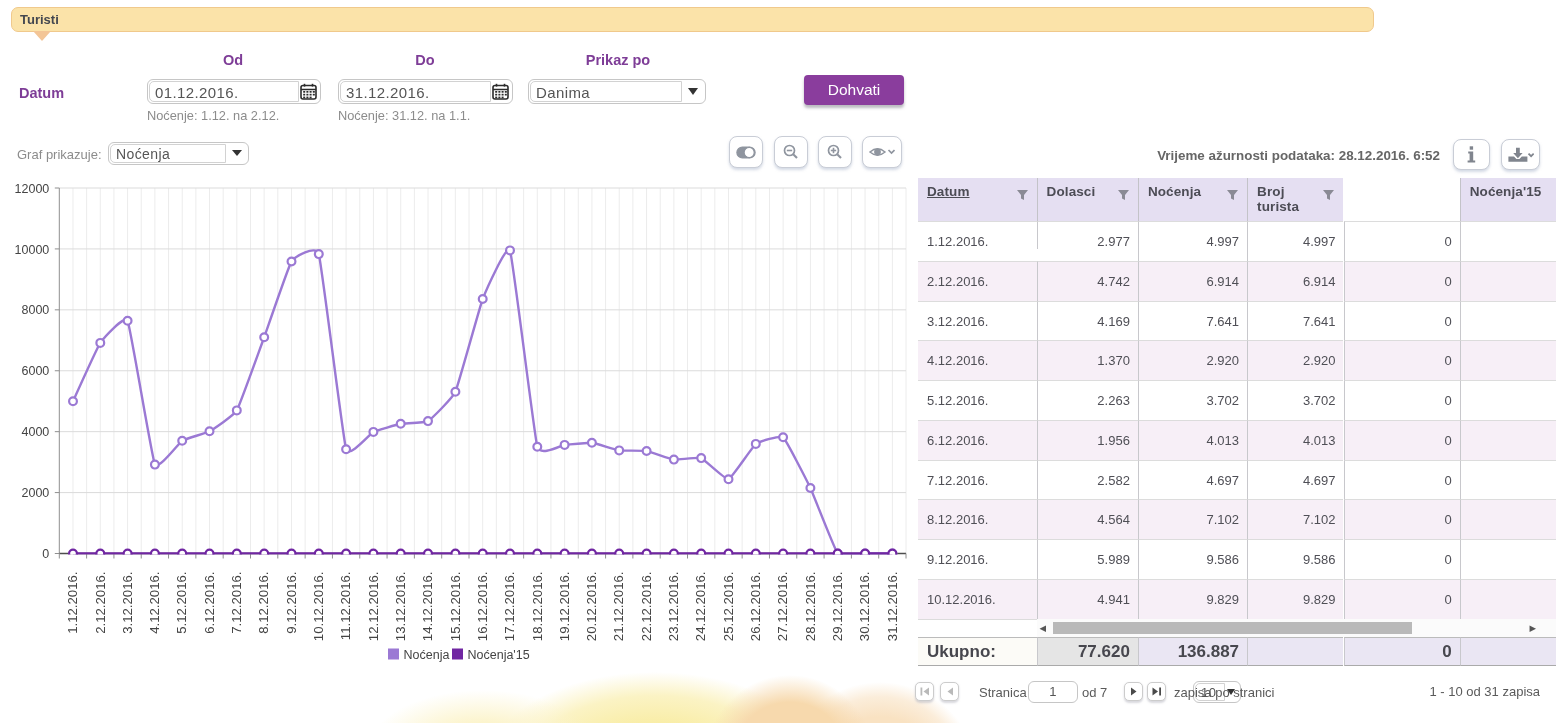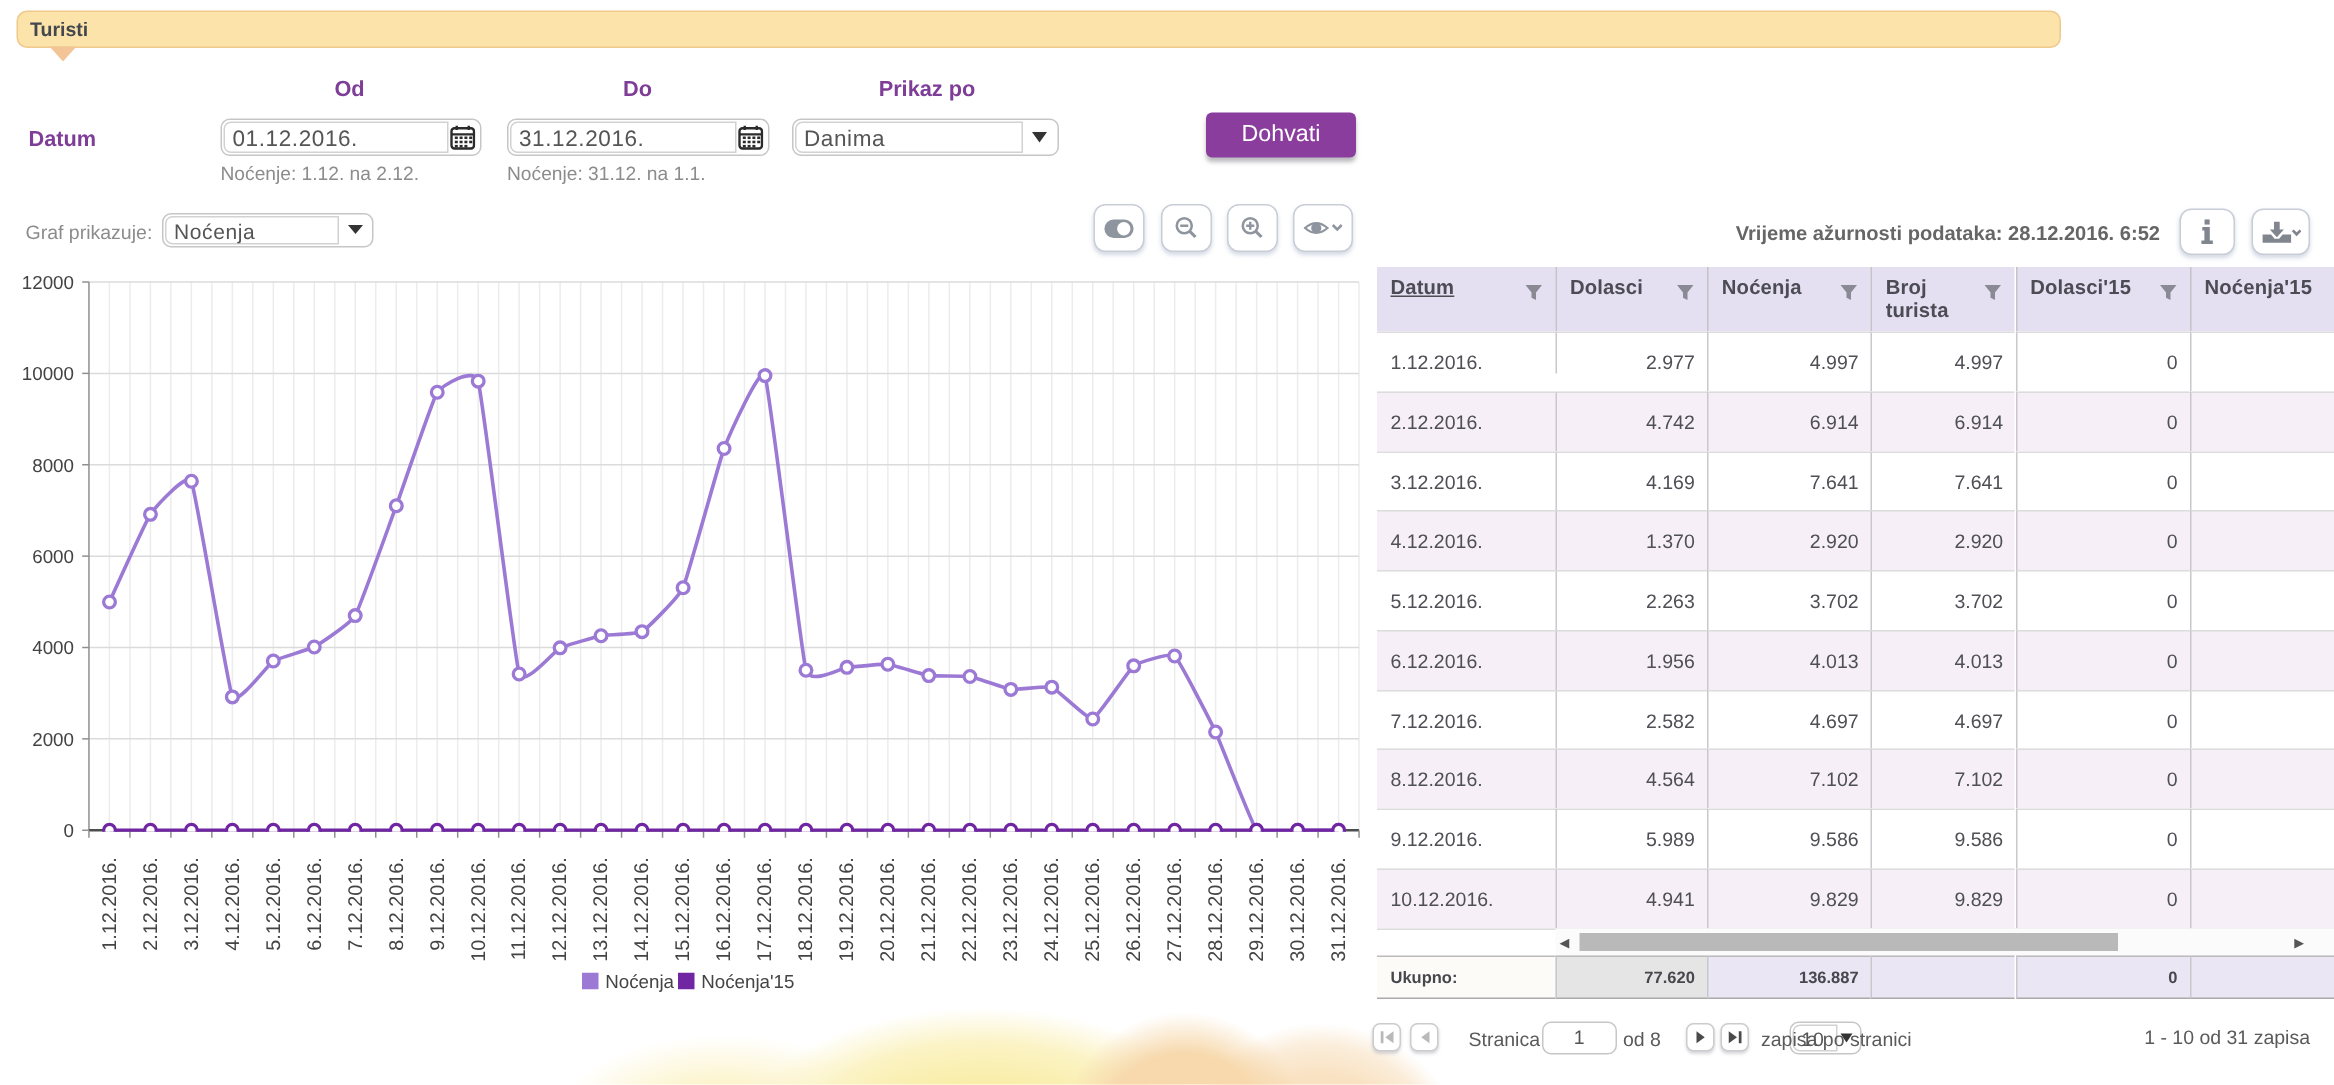--- a/index.html
+++ b/index.html
@@ -29,21 +29,21 @@
 .th { position:absolute; top:0; height:43px; background:#e5dff2; color:#4c4c55;
   font-weight:bold; font-size:13.5px; letter-spacing:0.1px; }
 .tht { padding:6px 0 0 9px; line-height:15px; }
 .th .u { text-decoration:underline; }
 .td { position:absolute; color:#4f4f56; line-height:39.75px; border-top:1px solid #dcdcdc; }
 .sbar { position:absolute; left:118.6px; width:519.4px; height:18px;
   background:#fbfbfb; }
 .sarr { position:absolute; top:4px; font-size:8.5px; color:#555; }
 .sthumb { position:absolute; left:16px; top:3px; width:359px; height:12px; background:#b9b9b9; }
 .uk { position:absolute; height:29px; line-height:28px; font-weight:bold; color:#47474e;
-  font-size:11px; border-top:1px solid #bbb; border-bottom:1px solid #aaa; }
+  font-size:17px; border-top:1px solid #bbb; border-bottom:1px solid #aaa; }
 .pbtn { position:absolute; width:19px; height:19px; background:#fff; border:1px solid #ccc;
   border-radius:5px; box-shadow:0 1.5px 2px rgba(180,180,190,.5);
   display:flex; align-items:center; justify-content:center; }
 .ptxt { position:absolute; font-size:13px; color:#5a5a5a; }
 </style></head>
 <body>
 <div class="blob" style="left:485px;top:672px;width:340px;height:190px;background:radial-gradient(closest-side,#f9eda6 45%,#fbf3c4 75%,rgba(255,255,255,0) 100%);"></div>
 <div class="blob" style="left:780px;top:682px;width:200px;height:200px;background:radial-gradient(closest-side,#f9e2c2 65%,#fbedda 85%,rgba(255,255,255,0) 100%);"></div>
 <div class="blob" style="left:705px;top:675px;width:170px;height:170px;background:radial-gradient(closest-side,#f7d9ad 68%,rgba(247,217,173,0) 100%);"></div>
 <div class="blob" style="left:368px;top:690px;width:230px;height:120px;background:radial-gradient(closest-side,#fcf4cc 45%,rgba(255,255,255,0) 100%);"></div>
@@ -410,26 +410,20 @@
       <svg width="13" height="12" viewBox="0 0 13 12" style="position:absolute;right:8px;top:11px">
         <path d="M1 1h11L8 6v5L5 9.5V6z" fill="#8a8a95"></path>
       </svg>
     </div>
 <div class="th" style="left:329.1px;width:96.4px;border-left:1px solid #c3c3c8;">
       <div class="tht">Broj<br>turista</div>
       <svg width="13" height="12" viewBox="0 0 13 12" style="position:absolute;right:8px;top:11px">
         <path d="M1 1h11L8 6v5L5 9.5V6z" fill="#8a8a95"></path>
       </svg>
     </div>
-<div class="th" style="left:425.5px;width:116.2px;border-left:1px solid #c3c3c8;">
-      <div class="tht">Dolasci'15</div>
-      <svg width="13" height="12" viewBox="0 0 13 12" style="position:absolute;right:8px;top:11px">
-        <path d="M1 1h11L8 6v5L5 9.5V6z" fill="#8a8a95"></path>
-      </svg>
-    </div>
 <div class="th" style="left:541.7px;width:120.3px;border-left:1px solid #c3c3c8;">
       <div class="tht">Noćenja'15</div>
     </div>
 <div class="td" style="left:0.0px;top:43.00px;width:118.6px;height:39.75px;background:#ffffff;text-align:left;padding-left:9px;">1.12.2016.</div>
 <div class="td" style="left:118.6px;top:43.00px;width:101.3px;height:28px;background:#ffffff;border-left:1px solid #c8c8cc;text-align:right;padding-right:8px;">2.977</div>
 <div class="td" style="left:219.9px;top:43.00px;width:109.2px;height:39.75px;background:#ffffff;border-left:1px solid #c8c8cc;text-align:right;padding-right:8px;">4.997</div>
 <div class="td" style="left:329.1px;top:43.00px;width:96.4px;height:39.75px;background:#ffffff;border-left:1px solid #c8c8cc;text-align:right;padding-right:8px;">4.997</div>
 <div class="td" style="left:425.5px;top:43.00px;width:116.2px;height:39.75px;background:#ffffff;border-left:1px solid #c8c8cc;text-align:right;padding-right:8px;">0</div>
 <div class="td" style="left:541.7px;top:43.00px;width:120.3px;height:39.75px;background:#ffffff;border-left:1px solid #c8c8cc;text-align:right;padding-right:8px;"></div>
 <div class="td" style="left:0.0px;top:82.75px;width:118.6px;height:39.75px;background:#f7eff7;text-align:left;padding-left:9px;">2.12.2016.</div>
@@ -508,21 +502,21 @@
   </div>
 <div class="pbtn" style="left:940px;top:682px;">
     <svg width="8" height="9" viewBox="0 0 8 9">
       <path d="M7 0.5 L1.5 4.5 L7 8.5 Z" fill="#b9b9b9"></path>
     </svg>
   </div>
 <div class="ptxt" style="left:979px;top:685px;">Stranica</div>
 <div class="inp" style="left:1028px;top:681px;width:50px;height:22px;">
     <div style="text-align:center;line-height:20px;font-size:13px;">1</div>
   </div>
-<div class="ptxt" style="left:1082px;top:685px;">od 8</div>
+<div class="ptxt" style="left:1082px;top:685px;">od 7</div>
 <div class="pbtn" style="left:1124px;top:682px;">
     <svg width="8" height="9" viewBox="0 0 8 9">
       <path d="M1 0.5 L6.5 4.5 L1 8.5 Z" fill="#4a4a4a"></path>
     </svg>
   </div>
 <div class="pbtn" style="left:1147px;top:682px;">
     <svg width="10" height="9" viewBox="0 0 10 9">
       <path d="M0.5 0.5 L6 4.5 L0.5 8.5 Z" fill="#4a4a4a"></path>
       <rect x="7.2" y="0.5" width="1.8" height="8" fill="#4a4a4a"></rect>
     </svg>

